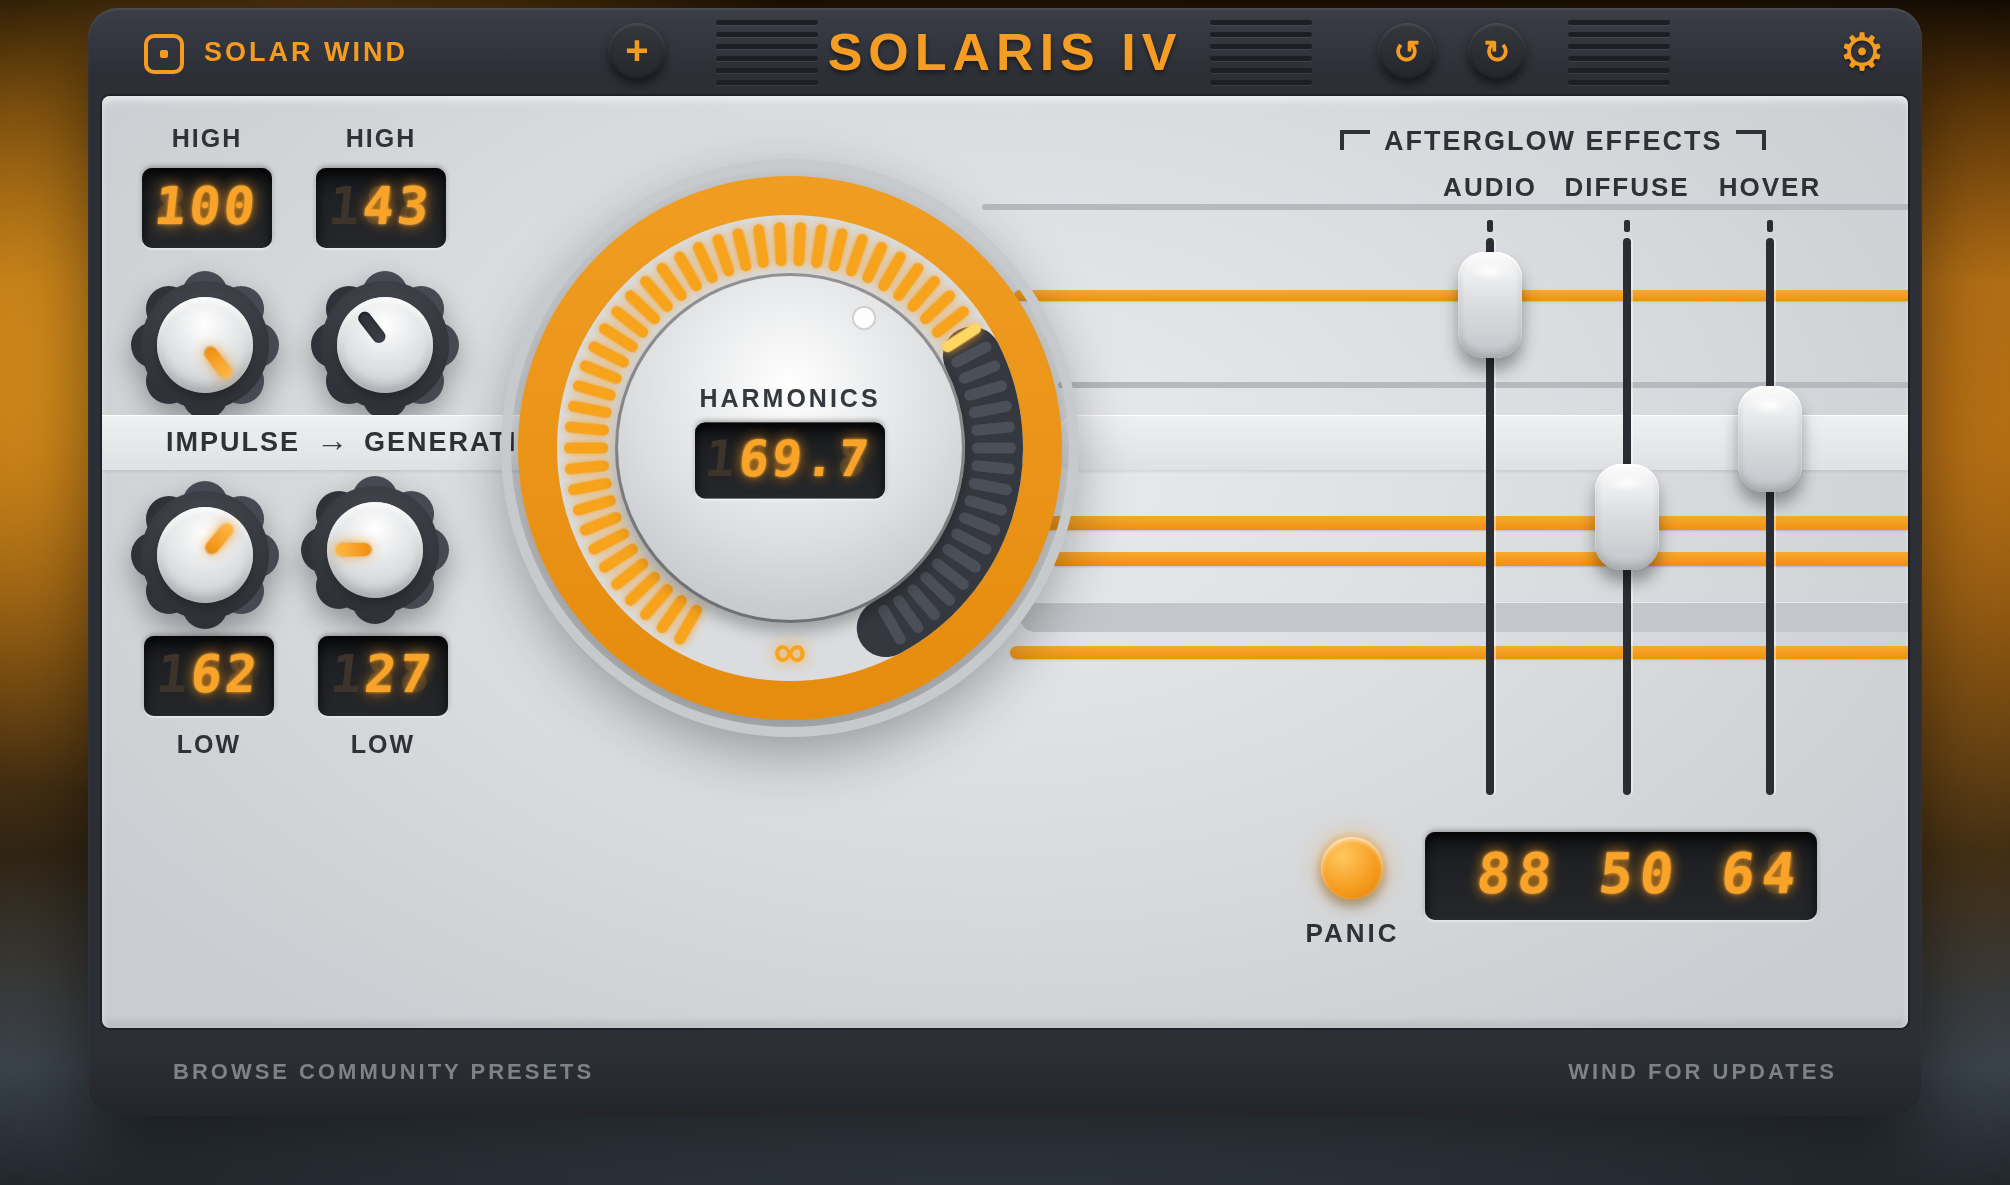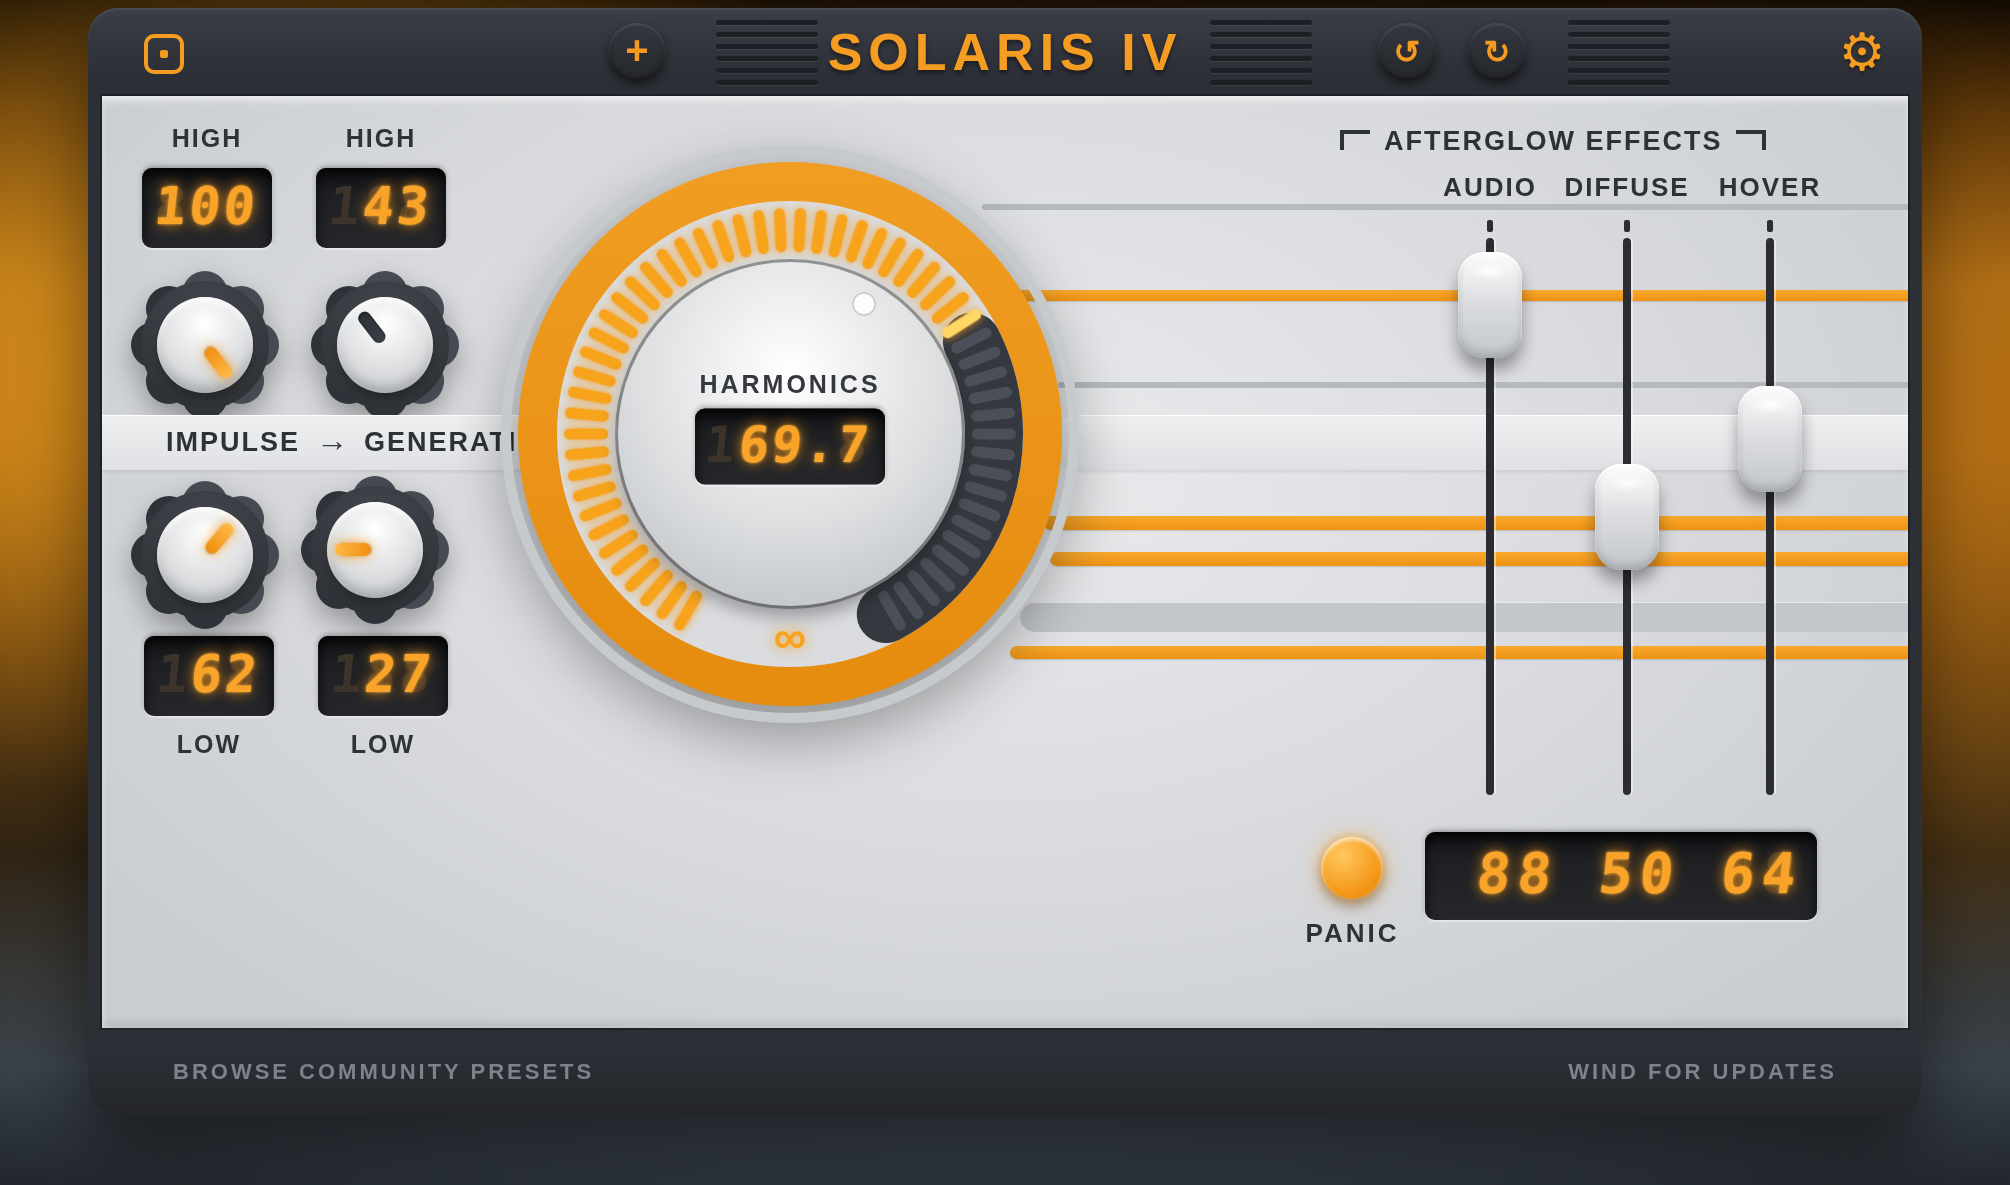--- a/index.html
+++ b/index.html
@@ -27,21 +27,21 @@
     box-shadow:inset 0 2px 3px rgba(255,255,255,.14), inset 0 -2px 4px rgba(0,0,0,.5), 0 4px 8px rgba(0,0,0,.45);
     display:flex;align-items:center;justify-content:center;color:#f59c20;}
   .hbtn .g{font-size:32px;font-weight:bold;line-height:1;}
   .hbtn .plus{font-size:40px;font-weight:bold;line-height:1;margin-top:-4px;}
   .gearbtn{position:absolute;left:1742px;top:12px;width:64px;height:64px;display:flex;align-items:center;justify-content:center;}
   .gearbtn .g{font-size:52px;color:#f59c20;text-shadow:0 2px 3px rgba(0,0,0,.4);line-height:1;}
   .vent{position:absolute;top:12px;display:flex;flex-direction:column;gap:7px;}
   .vent i{display:block;width:102px;height:5px;background:#1d1f24;border-radius:3px;box-shadow:0 1px 0 rgba(255,255,255,.07);}
 
   
-  .panel{position:absolute;left:14px;right:14px;top:88px;bottom:88px;border-radius:0;overflow:hidden;
+  .panel{position:absolute;left:14px;right:14px;top:88px;bottom:88px;border-radius:8px;overflow:hidden;
     background:radial-gradient(1150px 720px at 50% 40%, #eaebed 0%, #d7d9dc 60%, #c9ccd0 100%);
     box-shadow:inset 0 3px 8px rgba(255,255,255,.8), inset 0 -4px 10px rgba(0,0,0,.14), 0 0 0 2px rgba(0,0,0,.28);}
   .plabel{position:absolute;font-size:25px;font-weight:800;letter-spacing:2px;color:#2f3237;text-align:center;}
 
   
   .led{background:linear-gradient(#121316,#1e2023 35%,#25272b);border-radius:10px;
     box-shadow:inset 0 5px 12px rgba(0,0,0,.9), inset 0 -2px 4px rgba(255,255,255,.05),
                0 2px 2px rgba(255,255,255,.55), 0 -2px 5px rgba(0,0,0,.28);}
   .led{position:absolute;}
   .led .ghost,.led .val{position:absolute;right:14px;top:50%;transform:translateY(-53%) skewX(-6deg);
@@ -75,21 +75,21 @@
   .band .t{font-size:27px;font-weight:800;letter-spacing:2px;color:#2e3136;}
   .band .arr{font-size:32px;font-weight:bold;color:#3a3d43;margin-top:-4px;}
   .band .play{font-size:22px;color:#f59c20;}
   .stripe{position:absolute;right:0;z-index:1;}
   .st-gray{background:#b6b9bd;border-radius:4px 0 0 4px;}
   .st-orange{background:linear-gradient(#f8a92f,#ee9212);border-radius:8px 0 0 8px;box-shadow:0 1px 2px rgba(0,0,0,.15);}
   .st-lightband{background:linear-gradient(#eef0f1,#dfe1e4);border-radius:28px 0 0 28px;box-shadow:inset 0 1px 0 #fff,0 2px 3px rgba(0,0,0,.08);}
   .st-thickgray{background:#c3c6ca;border-radius:15px 0 0 15px;box-shadow:inset 0 1px 0 rgba(255,255,255,.6);}
 
   
-  .dial{position:absolute;left:378px;top:28px;width:620px;height:620px;z-index:5;}
+  .dial{position:absolute;left:378px;top:42px;width:620px;height:620px;z-index:5;}
   .dial svg{filter:drop-shadow(0 20px 28px rgba(0,0,0,.35));}
   .dial-center{position:absolute;left:0;right:0;top:50%;transform:translateY(-50%);text-align:center;}
   .dlabel{font-size:25px;font-weight:800;letter-spacing:3px;color:#35383e;}
   .inf{position:absolute;left:50%;top:50%;transform:translate(-50%,-50%) translateY(203px);
     font-size:46px;font-weight:bold;color:#f7a31d;text-shadow:0 0 14px rgba(248,158,30,.9);line-height:1;}
 
   
   .fx-header{position:absolute;left:1238px;top:32px;width:580px;display:flex;align-items:flex-start;justify-content:flex-start;gap:14px;z-index:3;}
   .fx-title{font-size:27px;font-weight:800;letter-spacing:2px;color:#2e3136;line-height:1;}
   .brk{width:26px;height:16px;margin-top:2px;}
@@ -126,20 +126,21 @@
     border-radius:14px 14px 5px 5px;background:#f59c20;}
 </style>
 </head>
 <body>
 
 <div class="window">
 
   <div class="header">
     <div class="title">SOLARIS IV</div>
     <div class="preset-icon"></div>
+    <div class="preset-name">SOLAR WIND</div>
     <div class="hbtn" style="left:520px">
       <span class="plus">+</span>
     </div>
     <div class="vent" style="left:628px">
         <i></i>
         <i></i>
         <i></i>
         <i></i>
         <i></i>
         <i></i>

